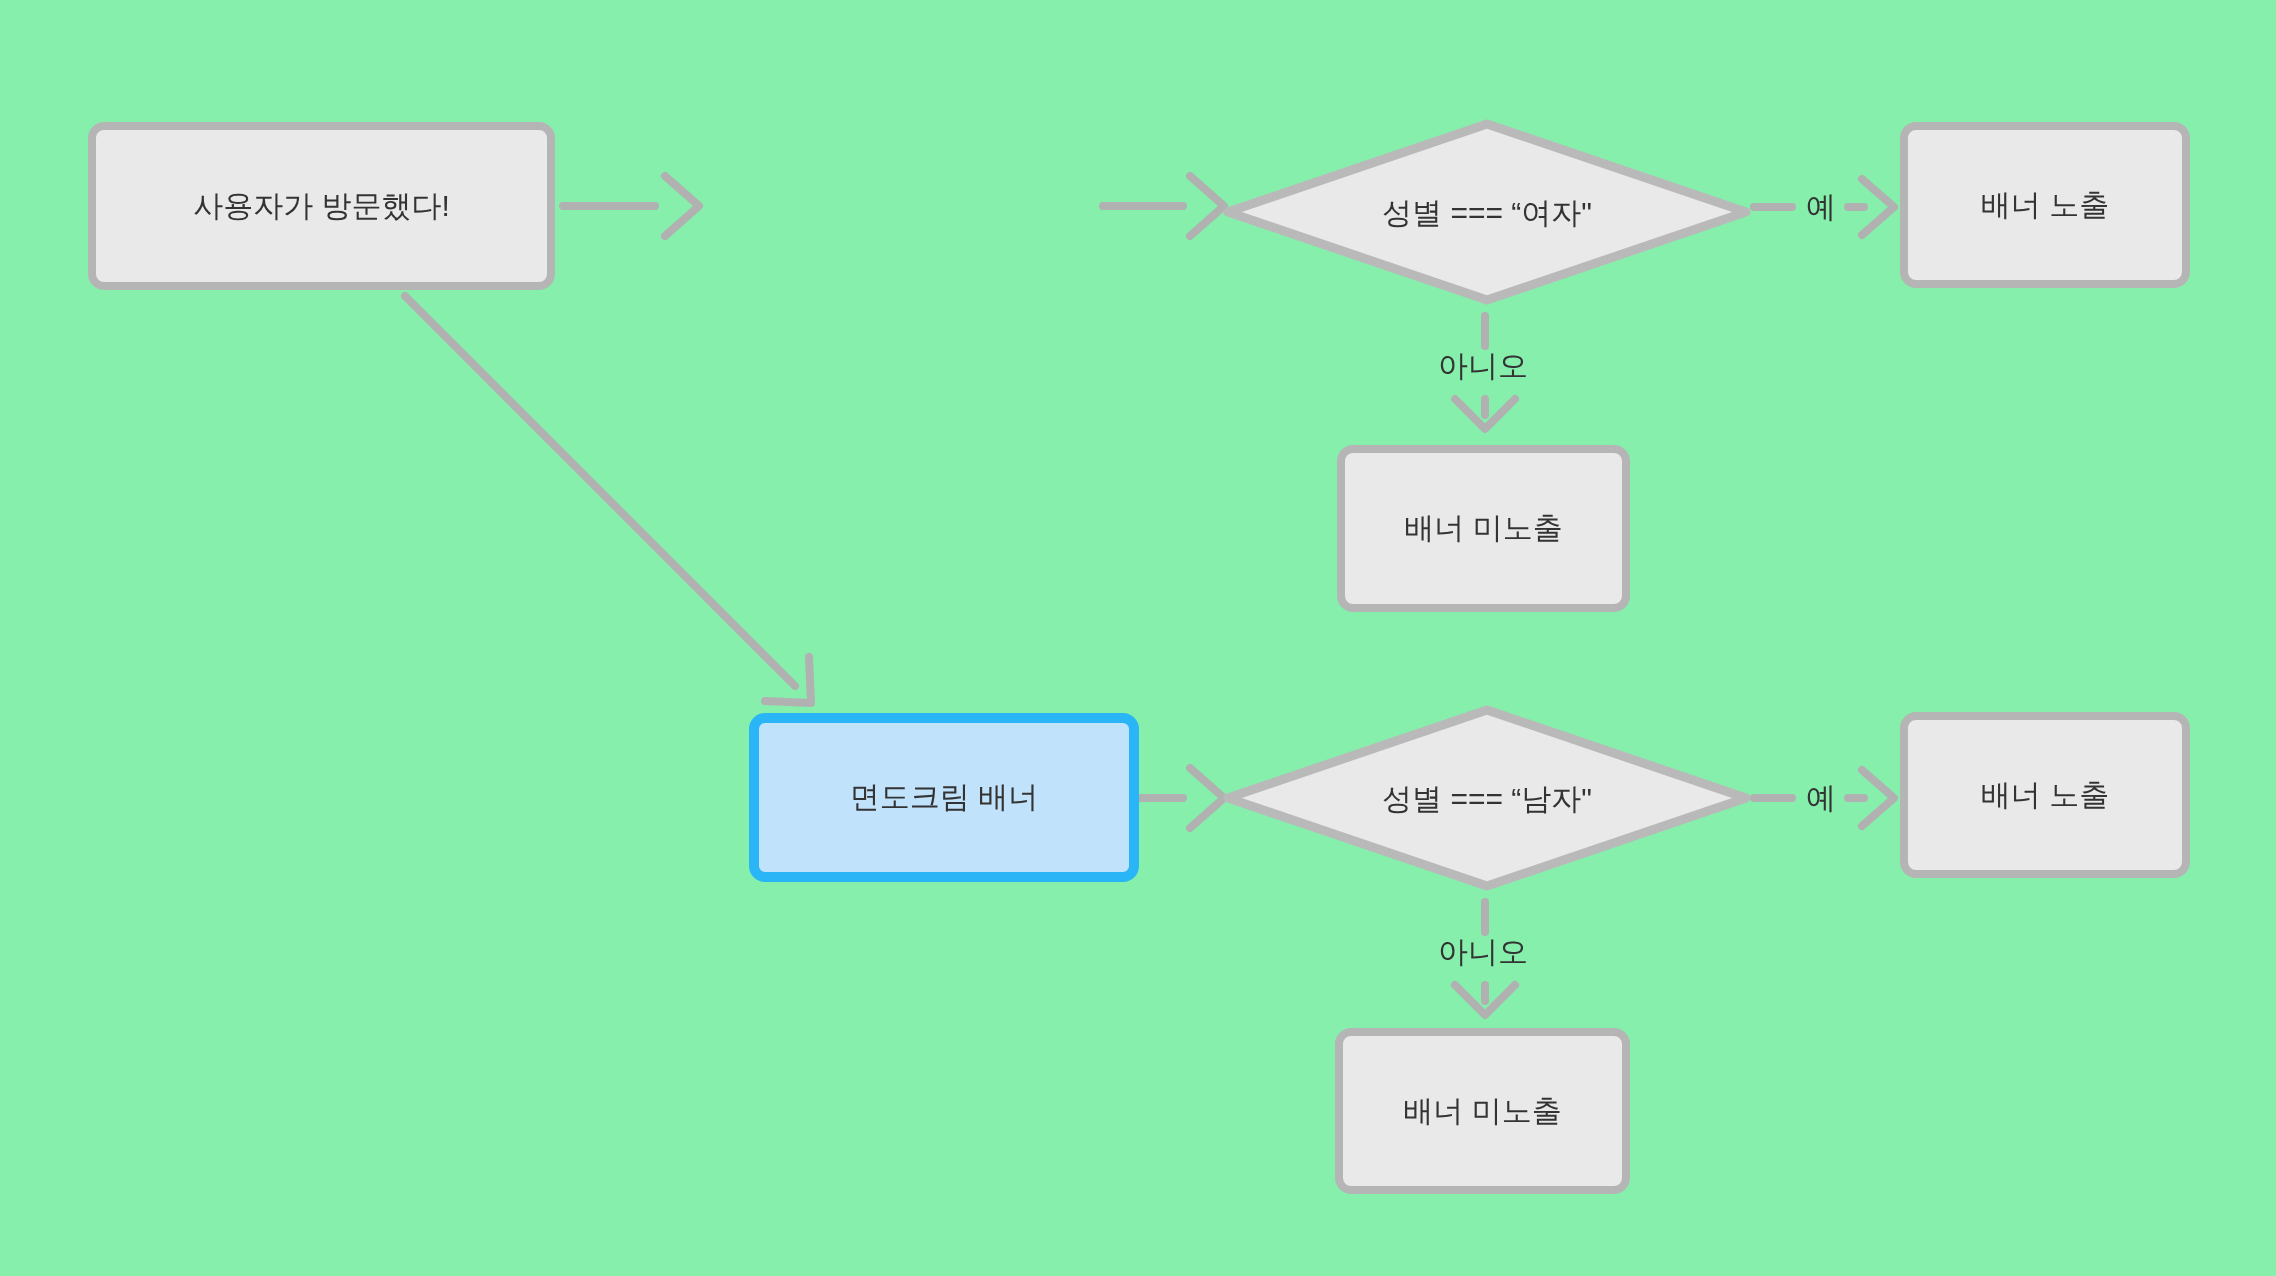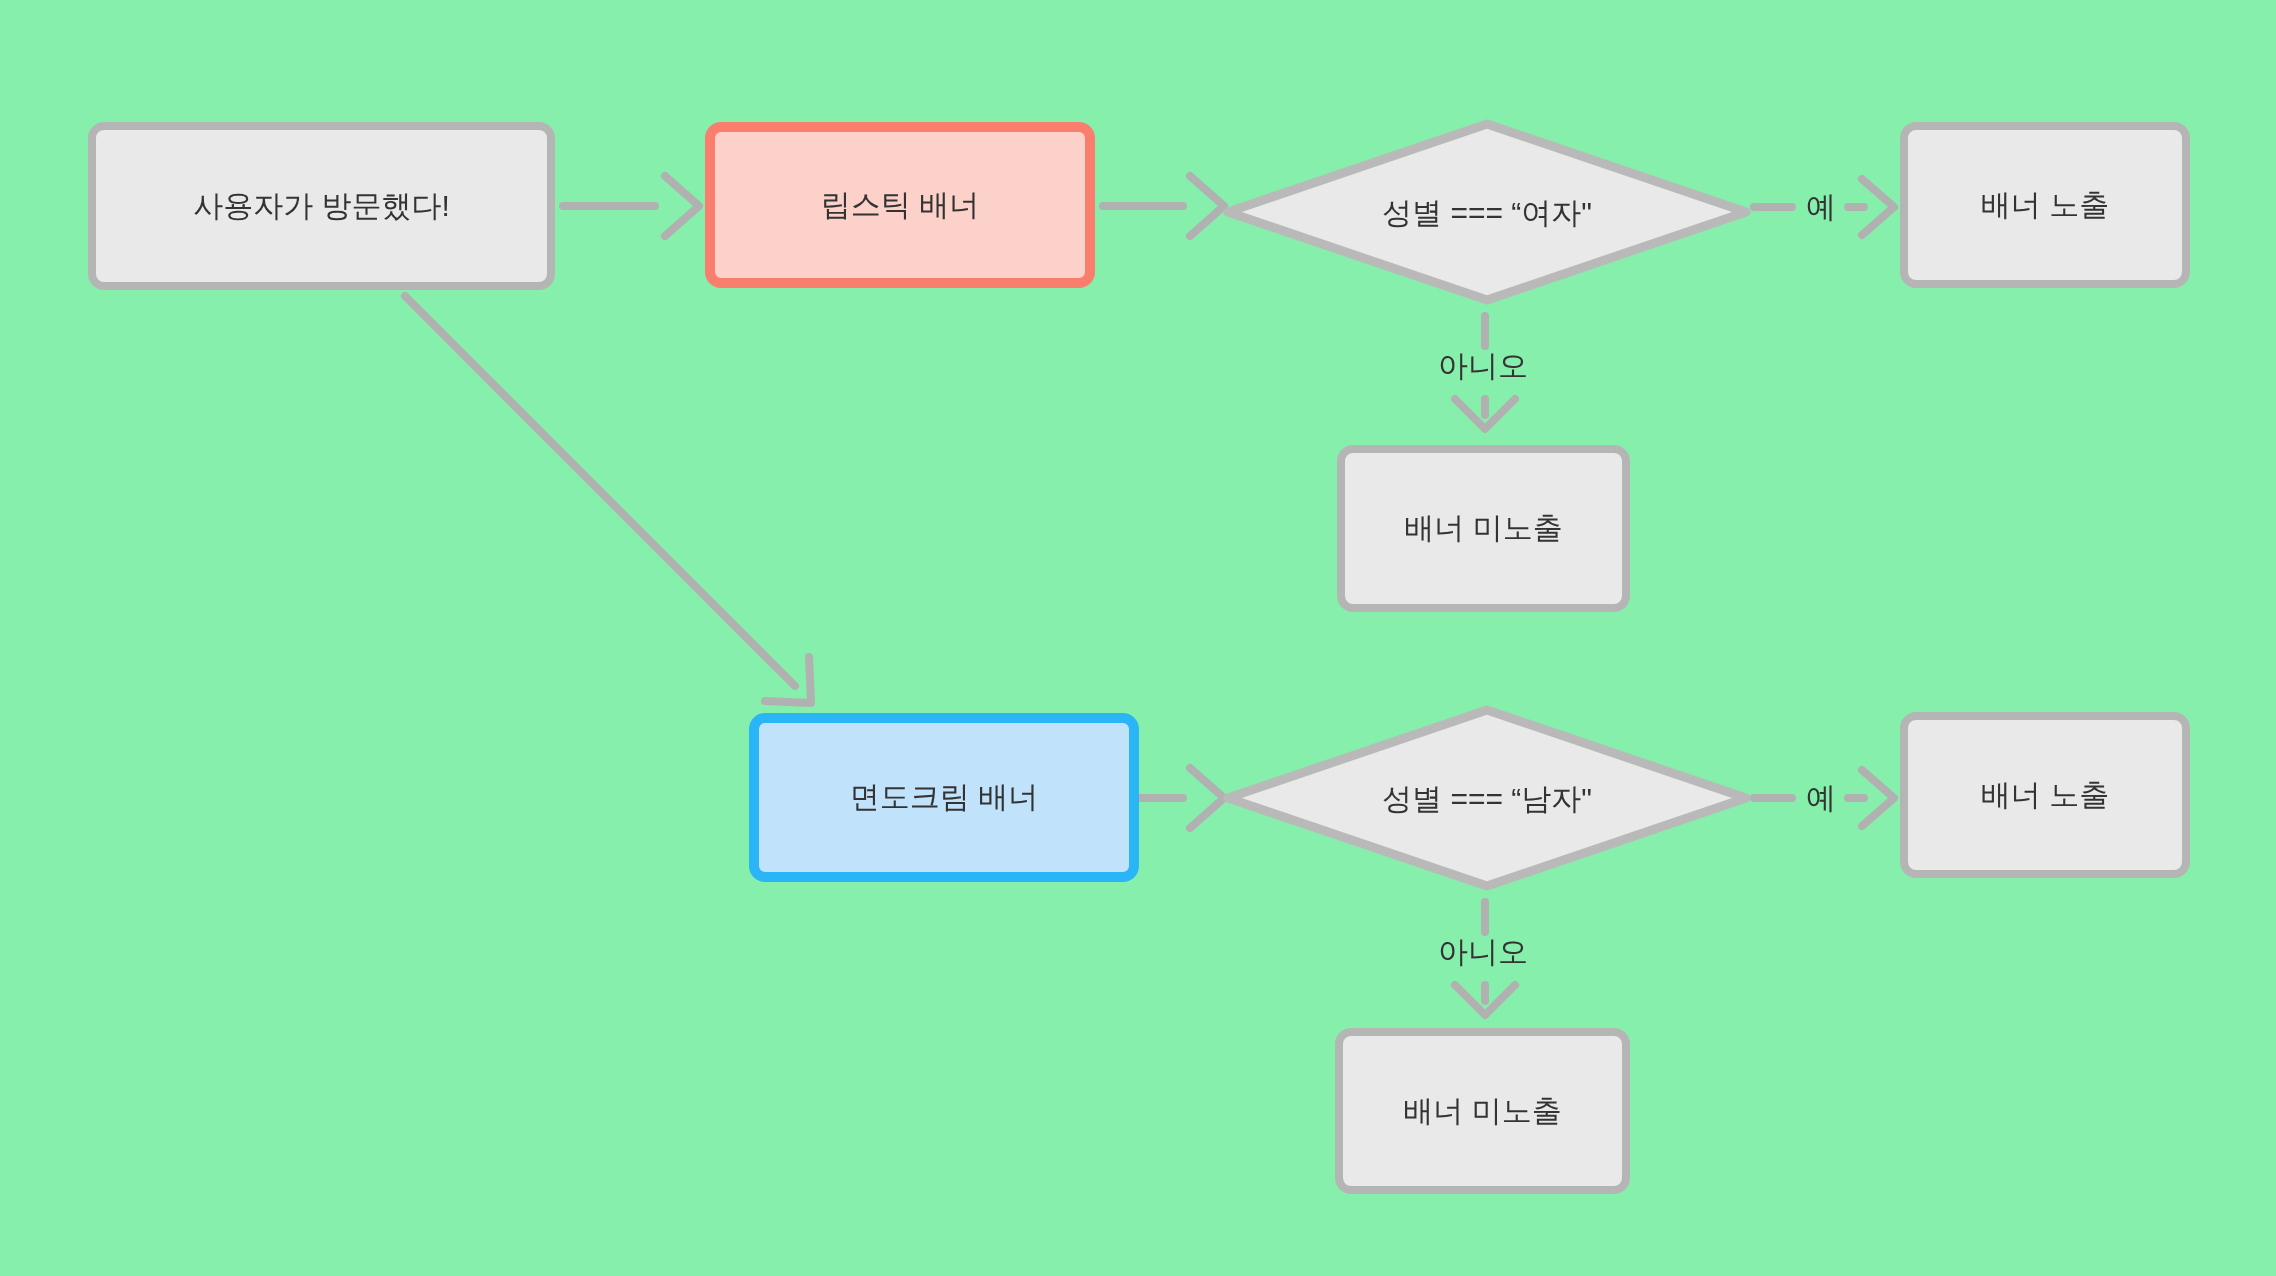--- a/index.html
+++ b/index.html
@@ -84,23 +84,20 @@
 
     <line class="edge-line" x1="1485" y1="902" x2="1485" y2="932"></line>
     <line class="edge-line" x1="1485" y1="985" x2="1485" y2="1001"></line>
     <polyline class="edge-head" points="1455,985 1485,1015 1515,985"></polyline>
   </svg>
 
   <div class="node gray" id="n-start">
     <span>사용자가 방문했다!</span>
   </div>
 
-  <div class="node red" id="n-lipstick">
-    <span>립스틱 배너</span>
-  </div>
 
   <div class="node blue" id="n-shaving">
     <span>면도크림 배너</span>
   </div>
 
   <div class="diamond-label" id="dl-female">성별 === “여자"</div>
   <div class="diamond-label" id="dl-male">성별 === “남자"</div>
 
   <div class="node gray" id="n-show1">
     <span>배너 노출</span>

